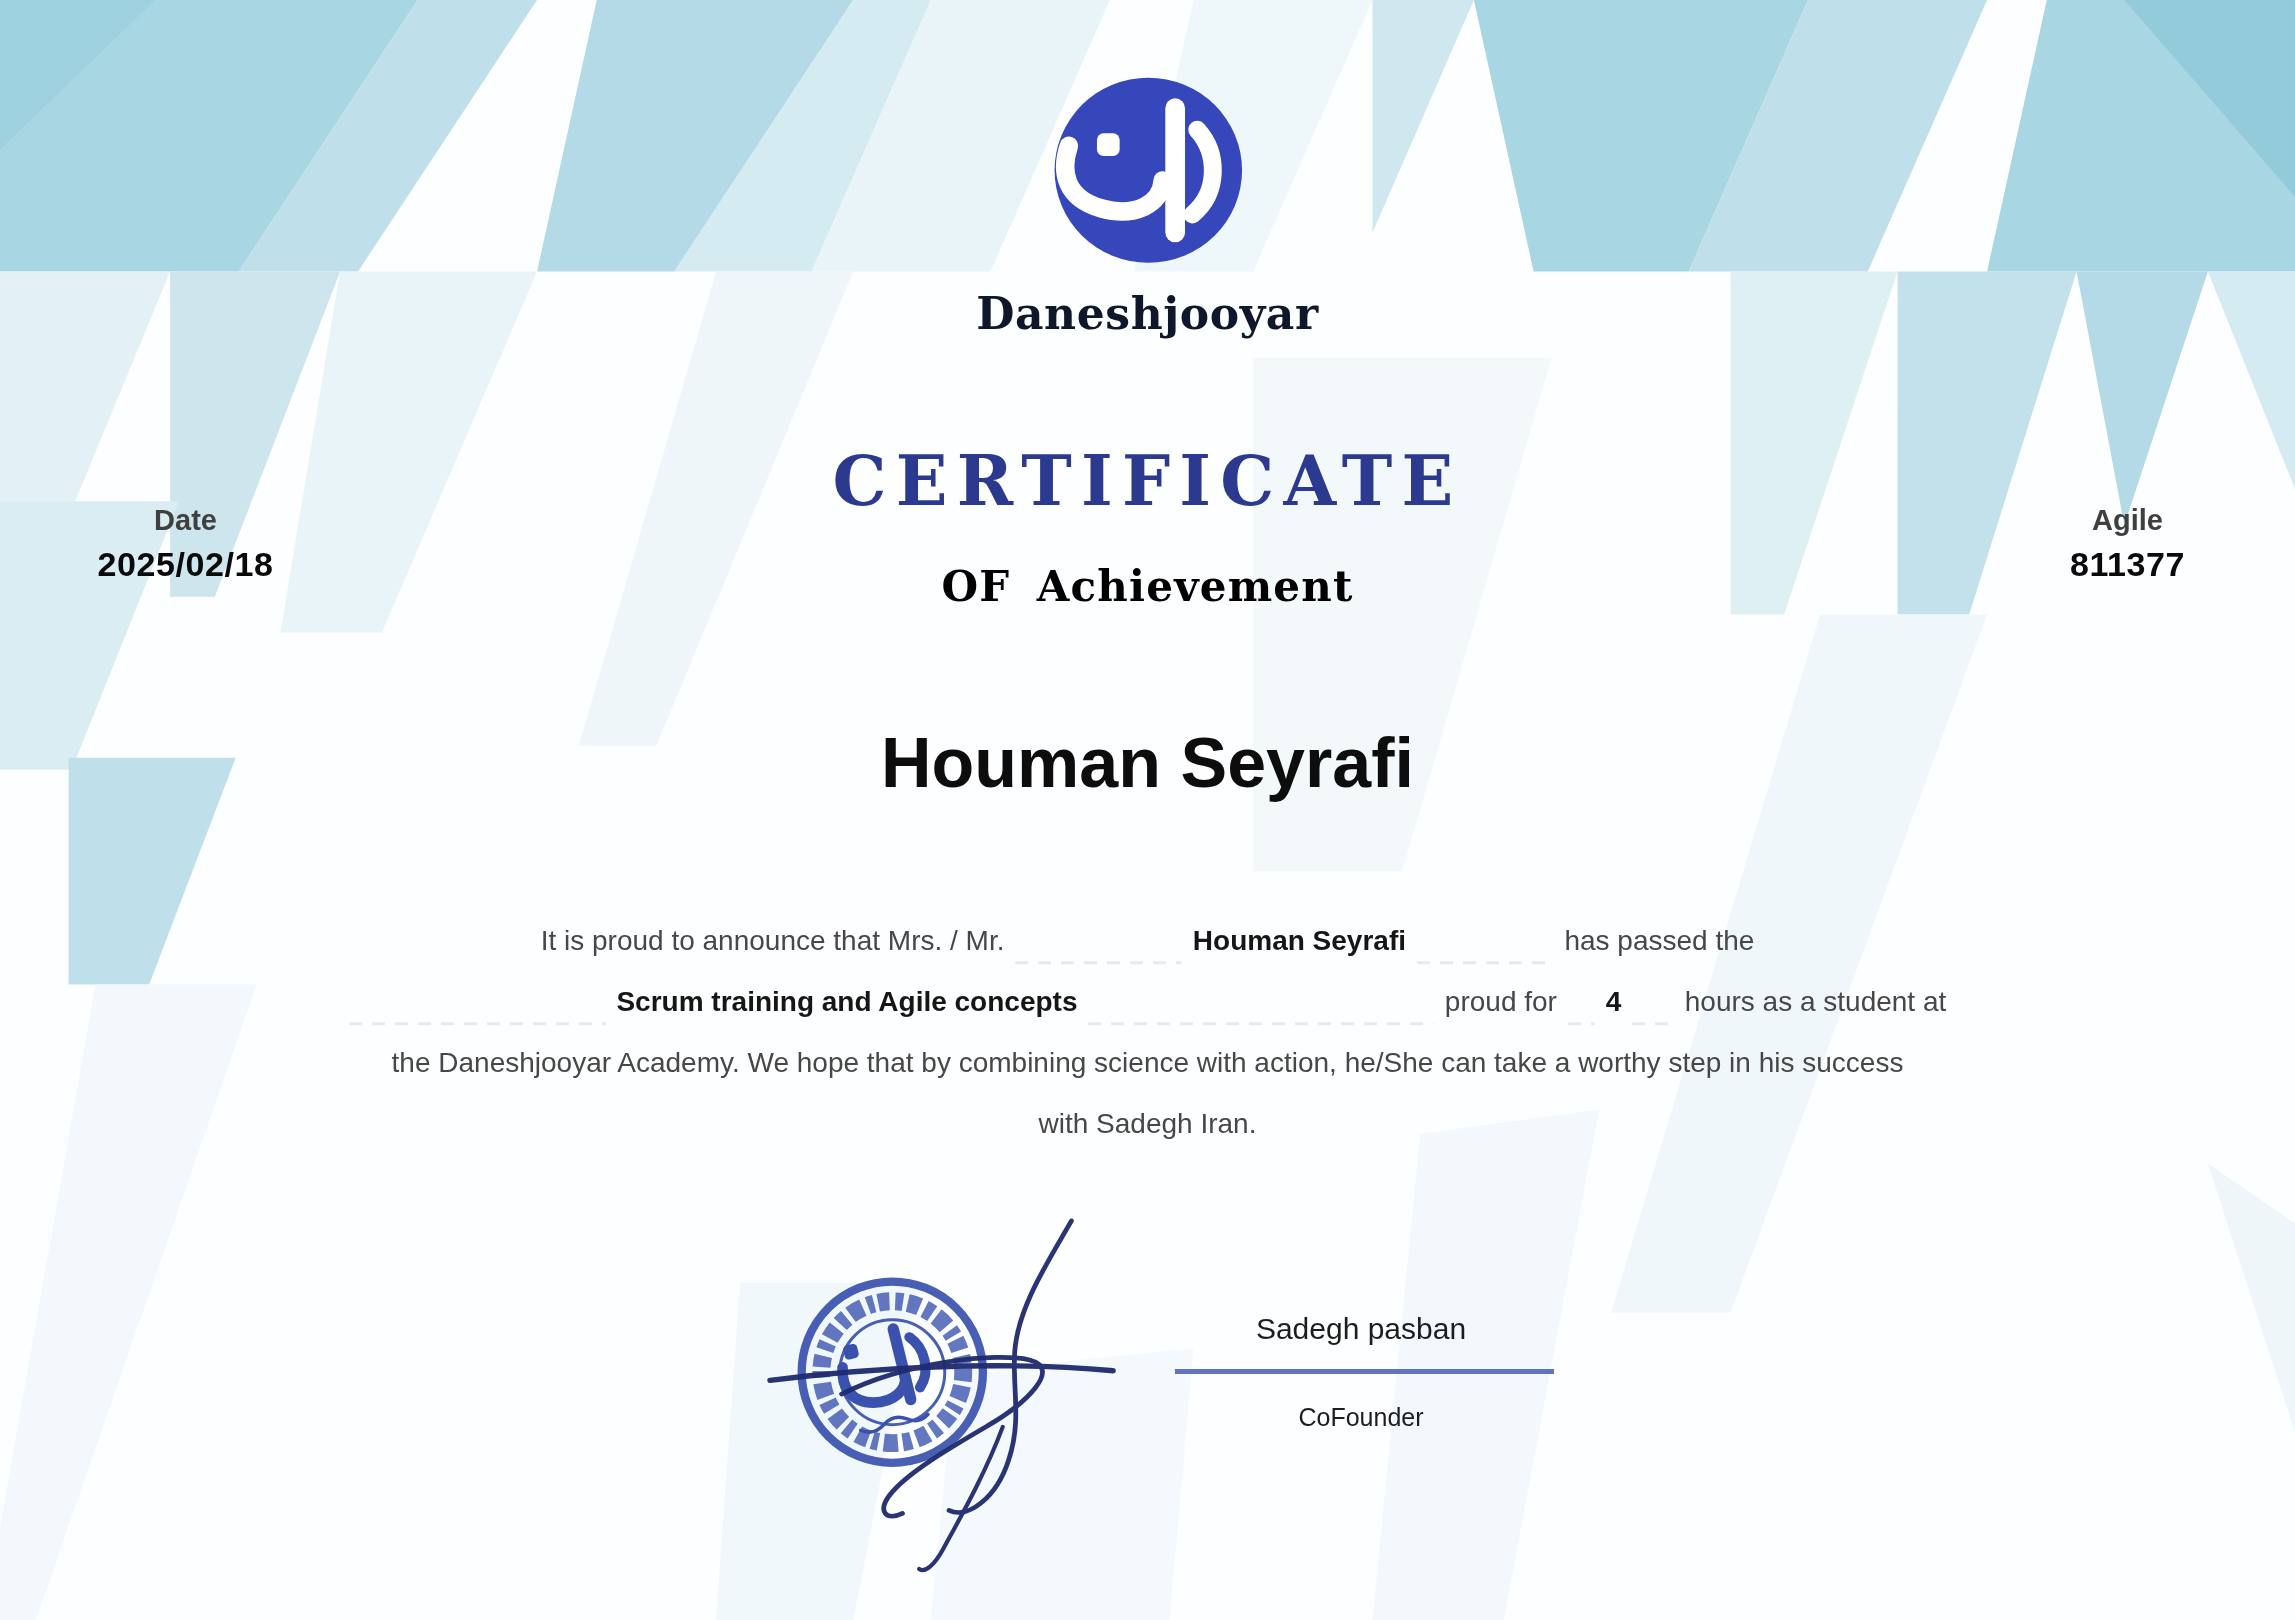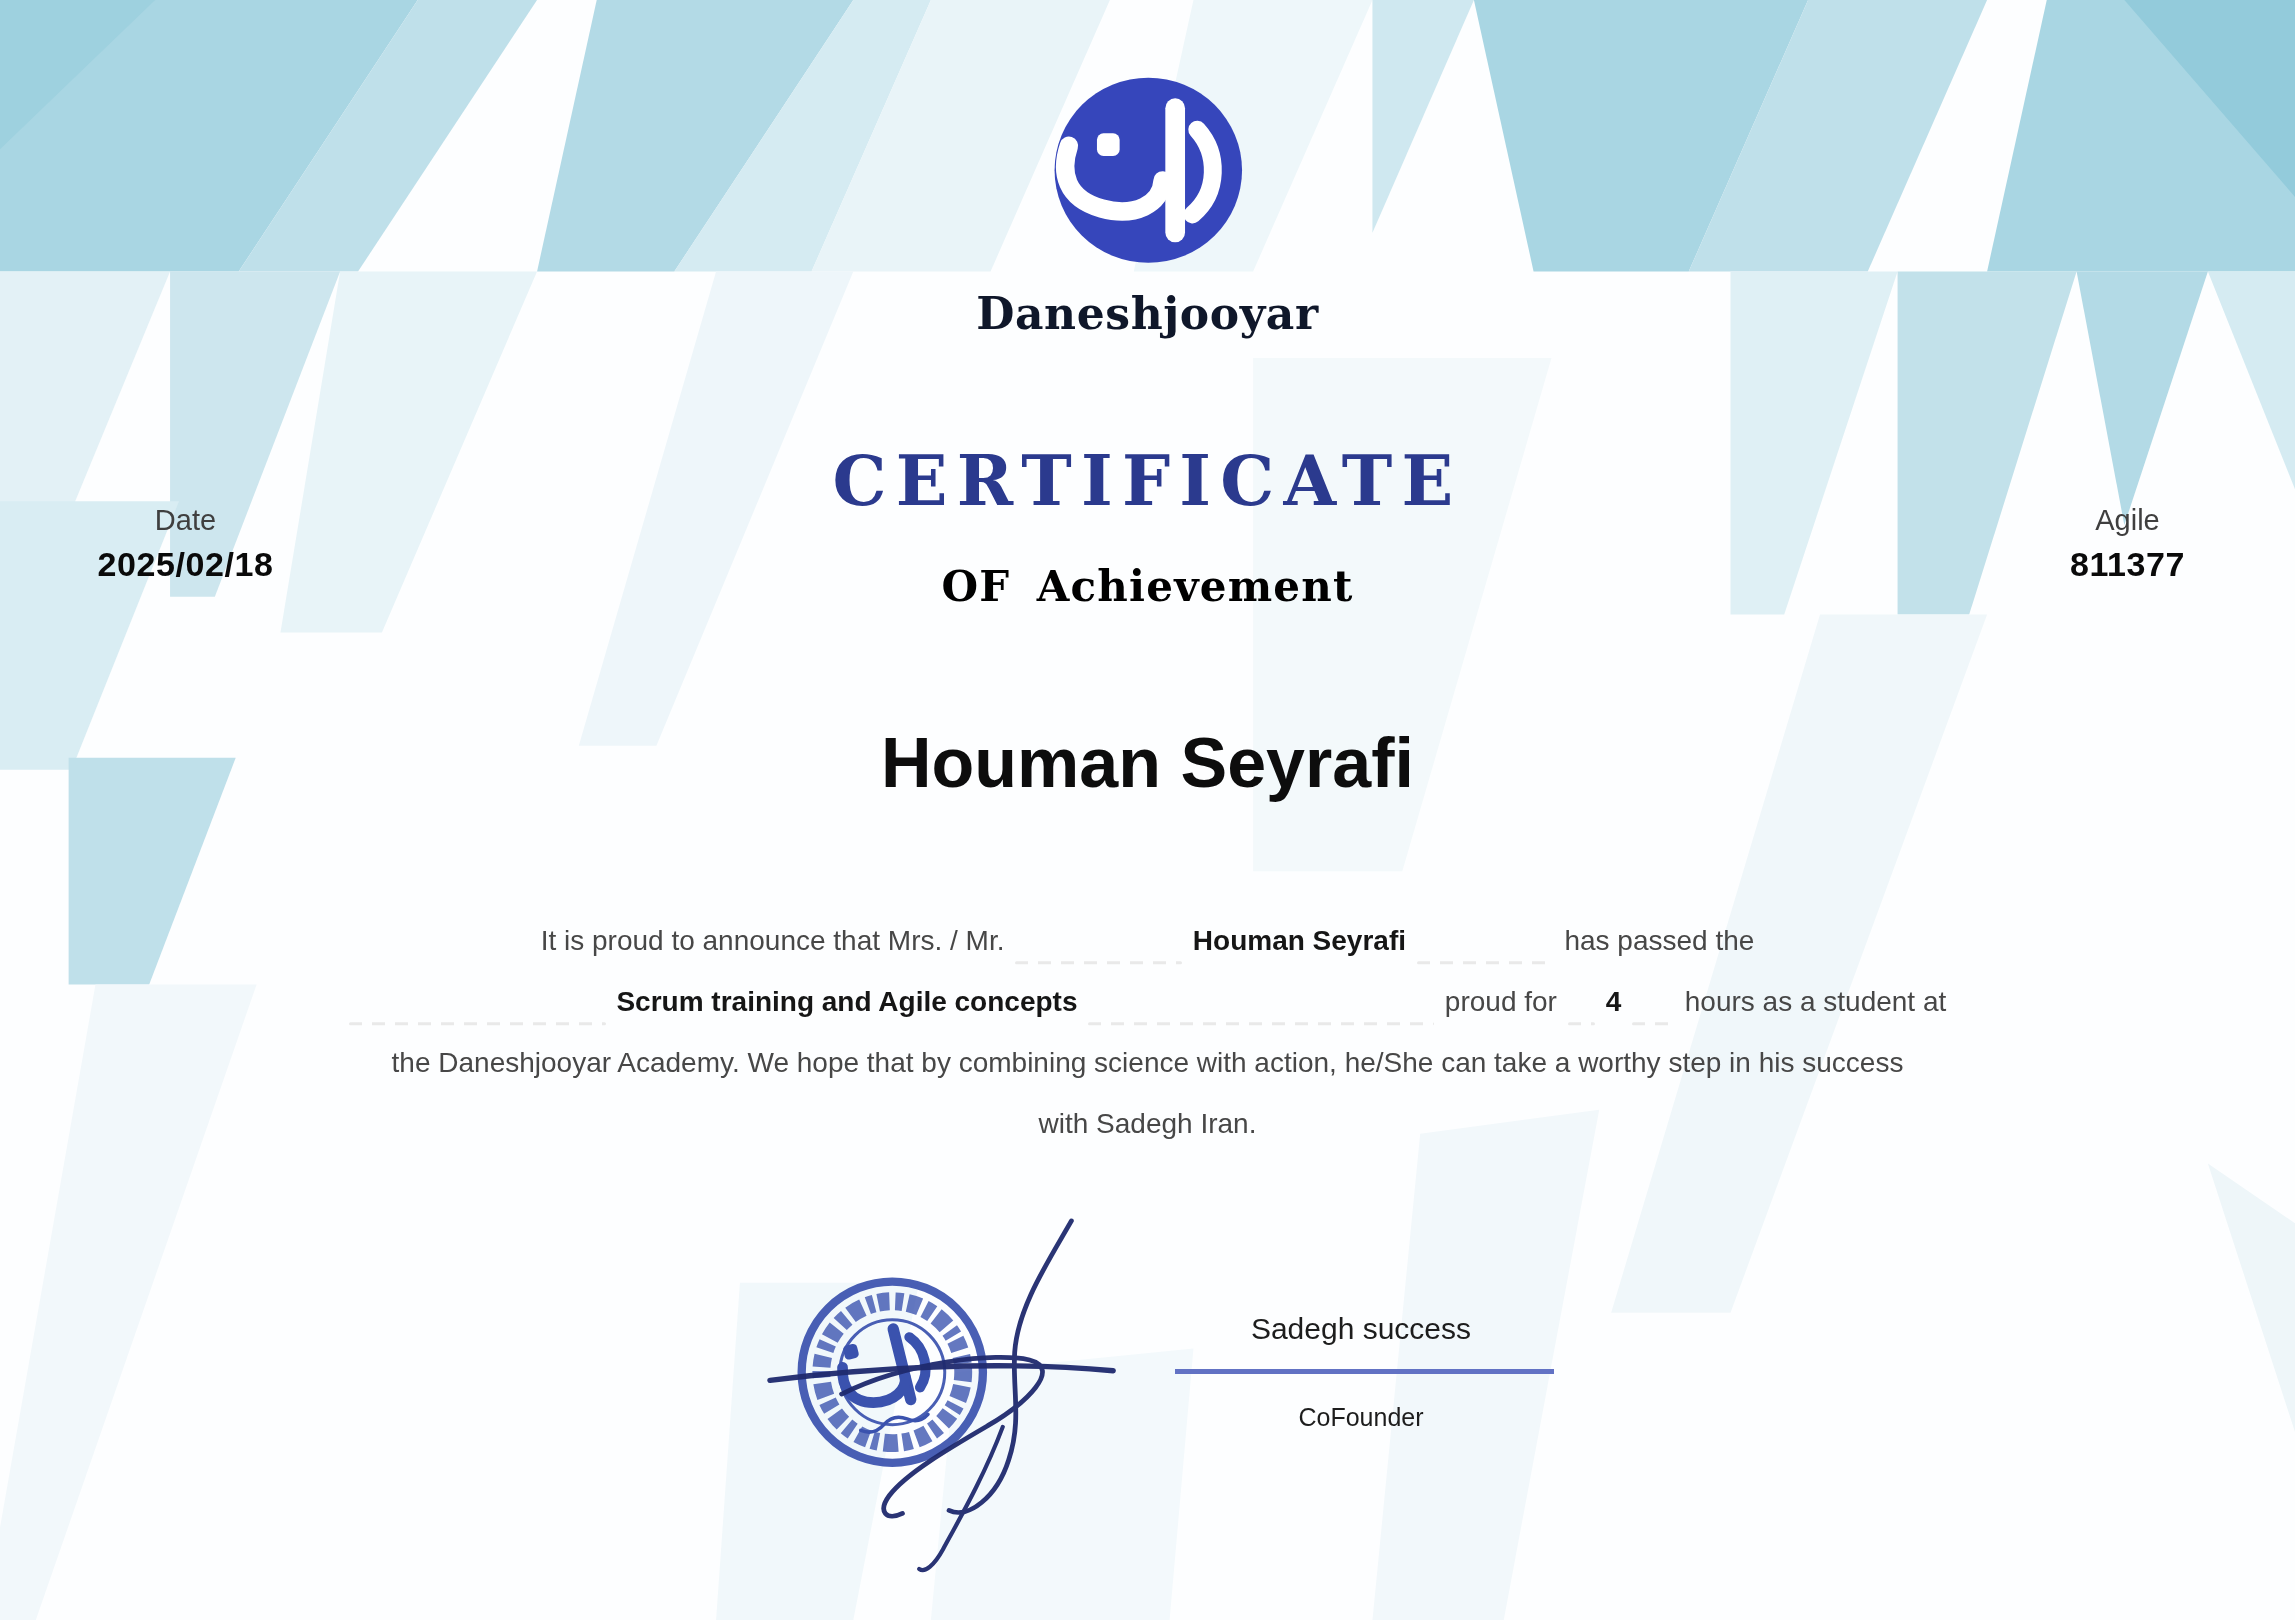--- a/index.html
+++ b/index.html
@@ -20,21 +20,21 @@
   
   #certTitle{top:439px;font-family:"DejaVu Serif",serif;font-weight:700;
     font-size:70px;color:#2b3a8e;letter-spacing:9.5px;transform:scaleX(.97)}
   #certSub{top:562px;font-family:"DejaVu Serif",serif;font-weight:700;
     font-size:42px;color:#000000;letter-spacing:1.2px;word-spacing:10.7px}
 
   
   .metaBlock{position:absolute;width:257px;text-align:center}
   #dateBlock{left:57px;top:504px}
   #codeBlock{left:1999px;top:504px}
-  .metaLabel{font-size:29px;font-weight:400;color:#3f3f3f}
+  .metaLabel{font-size:29px;font-weight:700;color:#3f3f3f}
   .metaValue{font-size:34px;font-weight:700;color:#0a0a0a;margin-top:8.4px;letter-spacing:0.6px}
 
   
   #recipient{top:723px;font-size:70px;font-weight:700;color:#0d0d0d}
 
   
   #para{position:absolute;left:0;right:0;top:925px;color:#474747;font-size:28px}
   .pline{display:flex;justify-content:center;align-items:flex-start;gap:10.7px;height:61px}
   .b{font-weight:700;color:#161616}
   .dl{height:3.6px;border-radius:1.8px;align-self:center;transform:translateY(7.2px);
@@ -158,16 +158,16 @@
 
 <svg id="signature" viewBox="0 0 700 650" aria-hidden="true">
   <g stroke="#1f2a6e" fill="none" stroke-linecap="round" opacity="0.95">
     <path d="M545,25 C505,95 455,170 450,245 C446,305 462,360 440,425 C420,488 372,525 340,510" stroke-width="8"></path>
     <path d="M160,315 C270,260 420,245 475,258 C530,272 470,330 405,368 C340,406 268,448 240,485 C220,512 235,528 262,515" stroke-width="8"></path>
     <path d="M40,292 C200,272 420,258 615,276" stroke-width="9"></path>
     <path d="M430,370 C400,450 360,520 330,575 C315,602 300,615 290,608" stroke-width="7"></path>
   </g>
 </svg>
 
-<div id="sigName">Sadegh success</div>
+<div id="sigName">Sadegh pasban</div>
 <div id="sigLine"></div>
 <div id="sigRole">CoFounder</div>
 
 
 </body></html>

